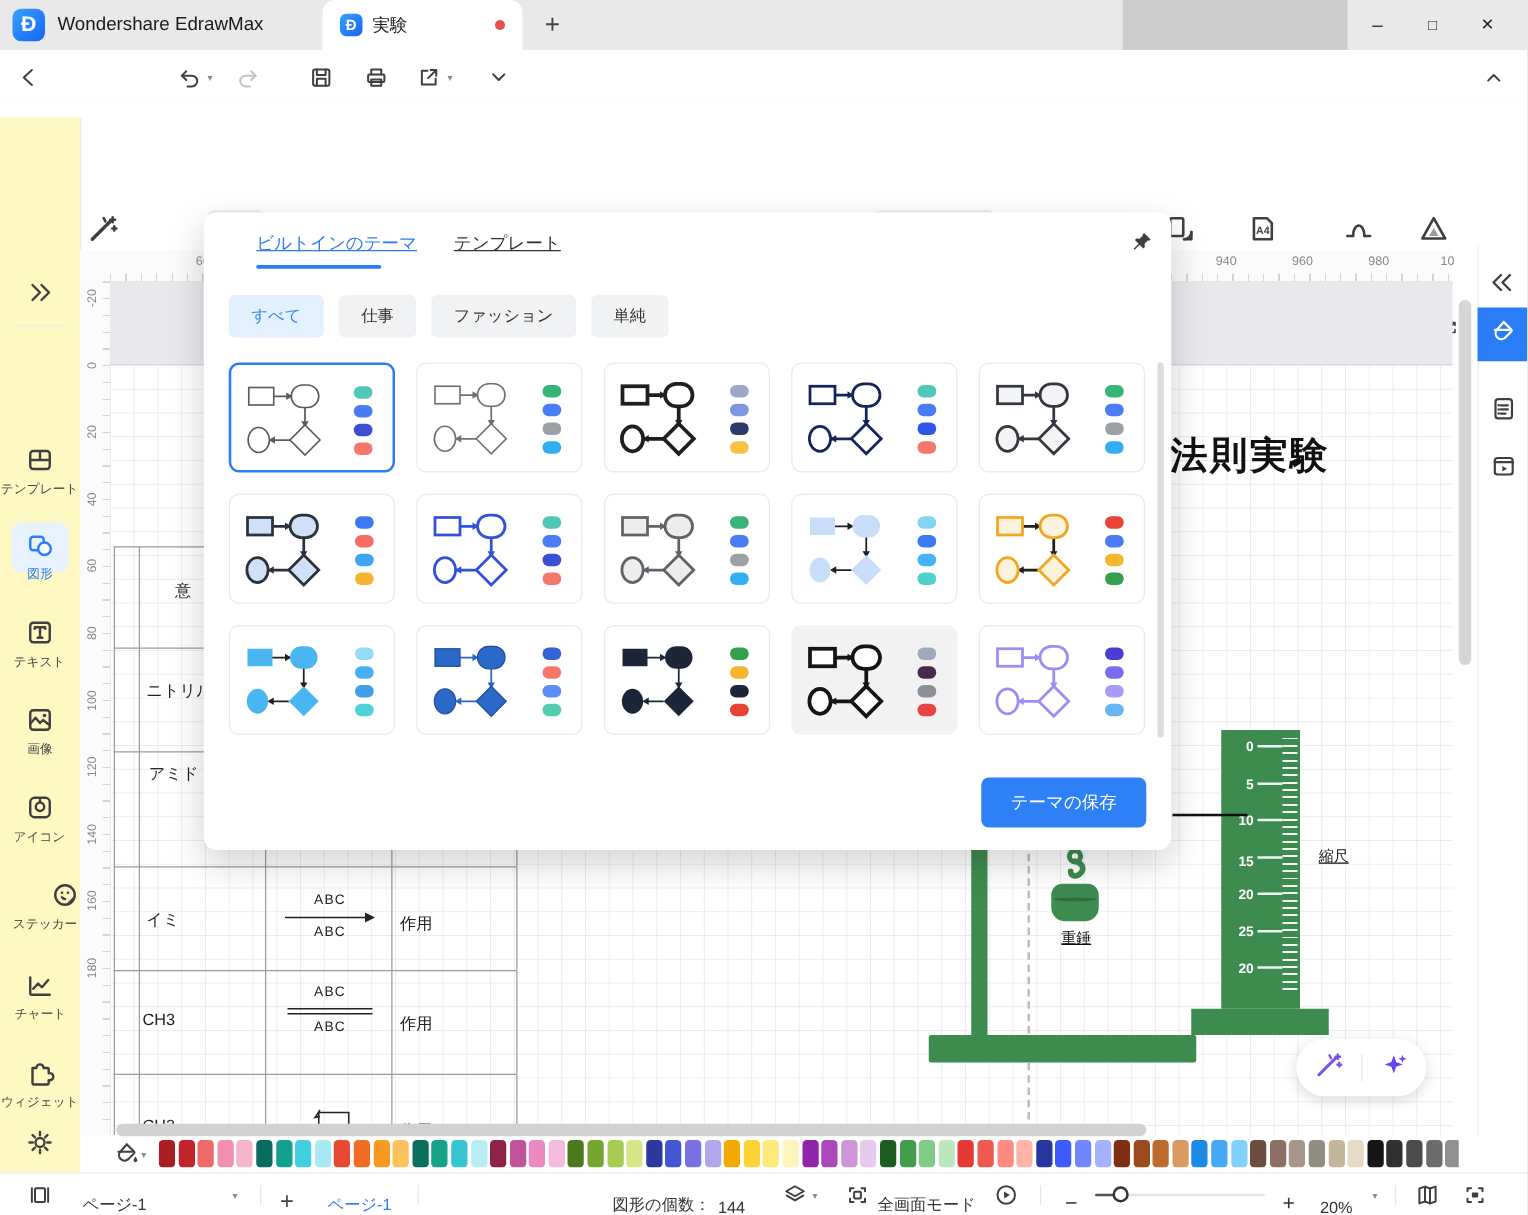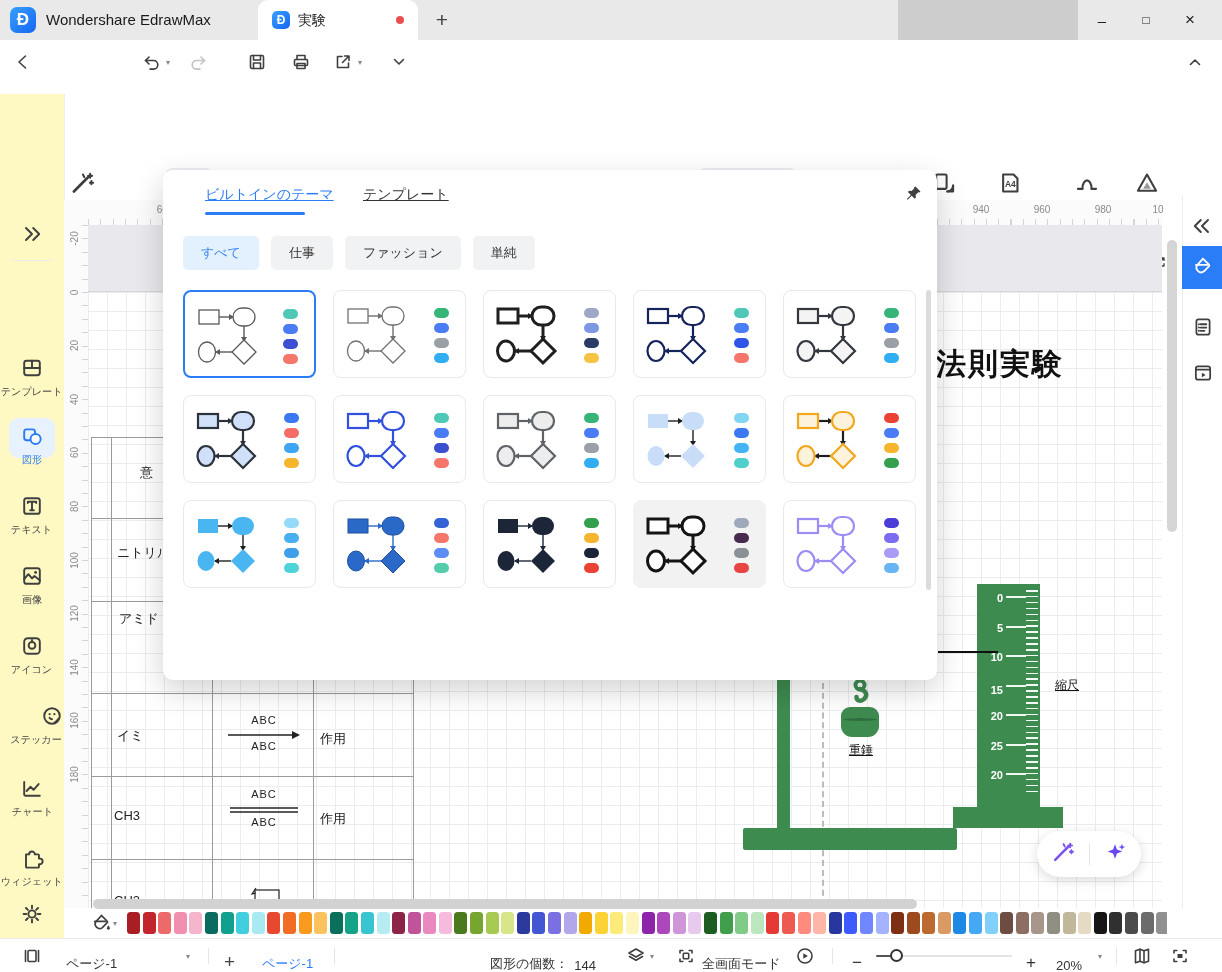--- a/index.html
+++ b/index.html
@@ -920,20 +920,21 @@
             </svg></div>
           <div class="t-dots">
             <div class="t-dot" style="background: rgb(75, 60, 216);"></div>
             <div class="t-dot" style="background: rgb(123, 108, 240);"></div>
             <div class="t-dot" style="background: rgb(169, 156, 247);"></div>
             <div class="t-dot" style="background: rgb(105, 181, 244);"></div>
           </div>
         </div>
       </div>
     <div class="p-scroll"></div>
+    <div class="save-btn">テーマの保存</div>
   </div>
 
   <div class="abs colorbar">
     <span class="abs" style="left:26px;top:4px"><svg width="21" height="21" viewBox="0 0 20 20" fill="none" stroke="#3f3f3f" stroke-width="1.6" stroke-linecap="round" stroke-linejoin="round">
           <path d="m10.8 3.2 5.6 5.6a1 1 0 0 1 0 1.4l-4.6 4.6a4.2 4.2 0 0 1-5.9-5.9L10.3 4"></path>
           <path d="M4.5 9h10.5"></path>
           <path d="M17.5 12.5c-.9 1.3-1.4 2.2-1.4 3a1.4 1.4 0 0 0 2.8 0c0-.8-.5-1.7-1.4-3z" fill="#3f3f3f" stroke="none"></path>
         </svg></span>
     <span class="abs caret" style="left:49px;top:12px">▾</span>
     <div id="swatches">

